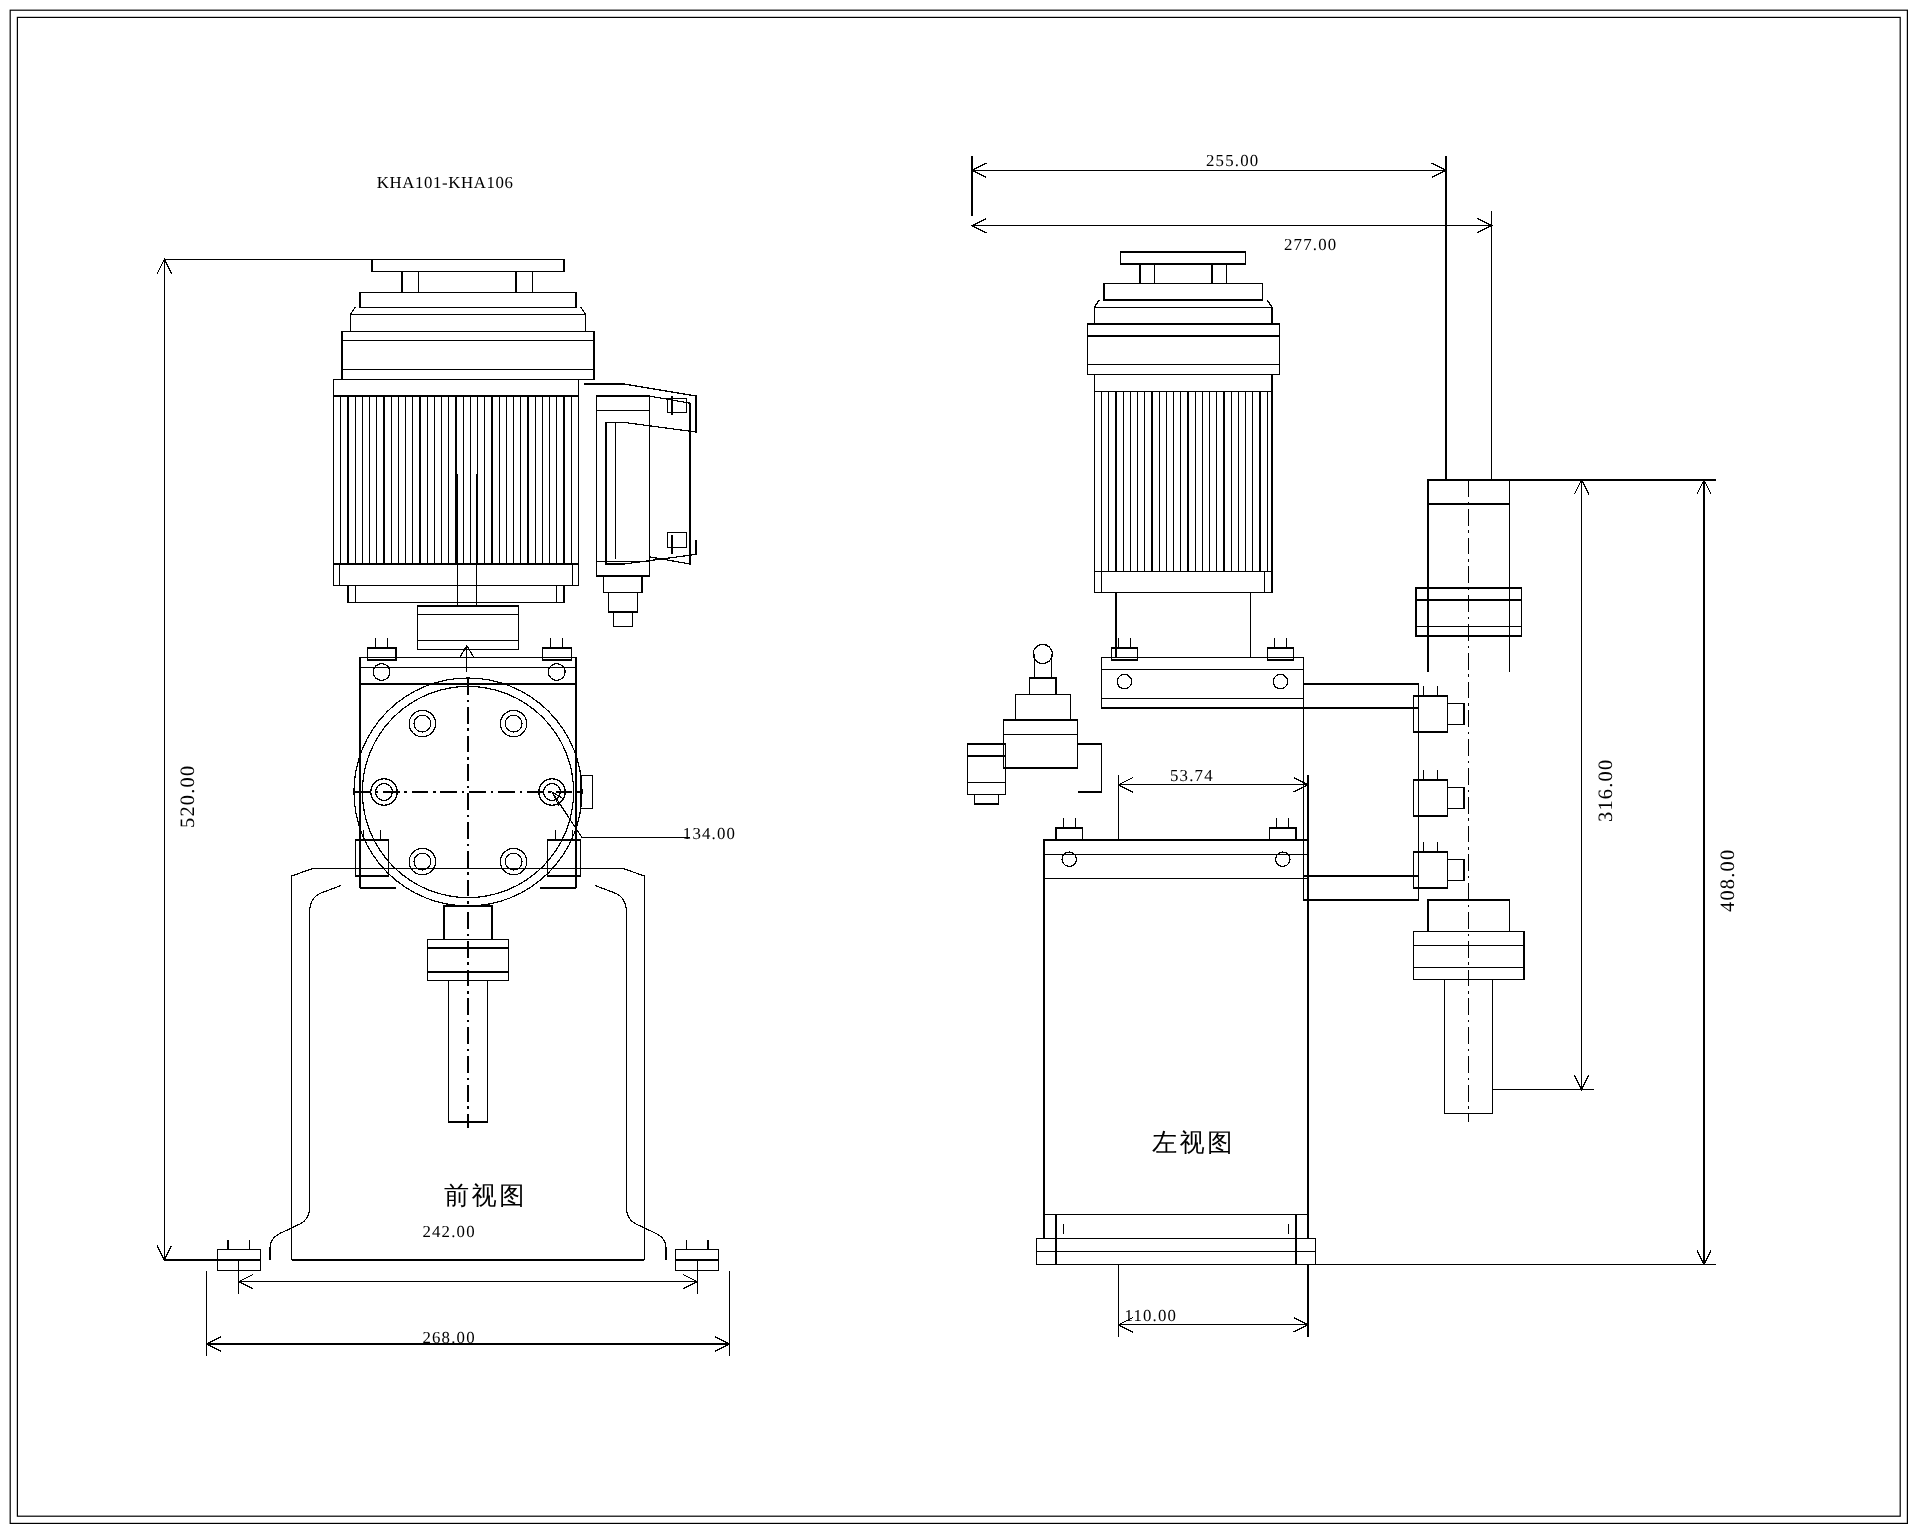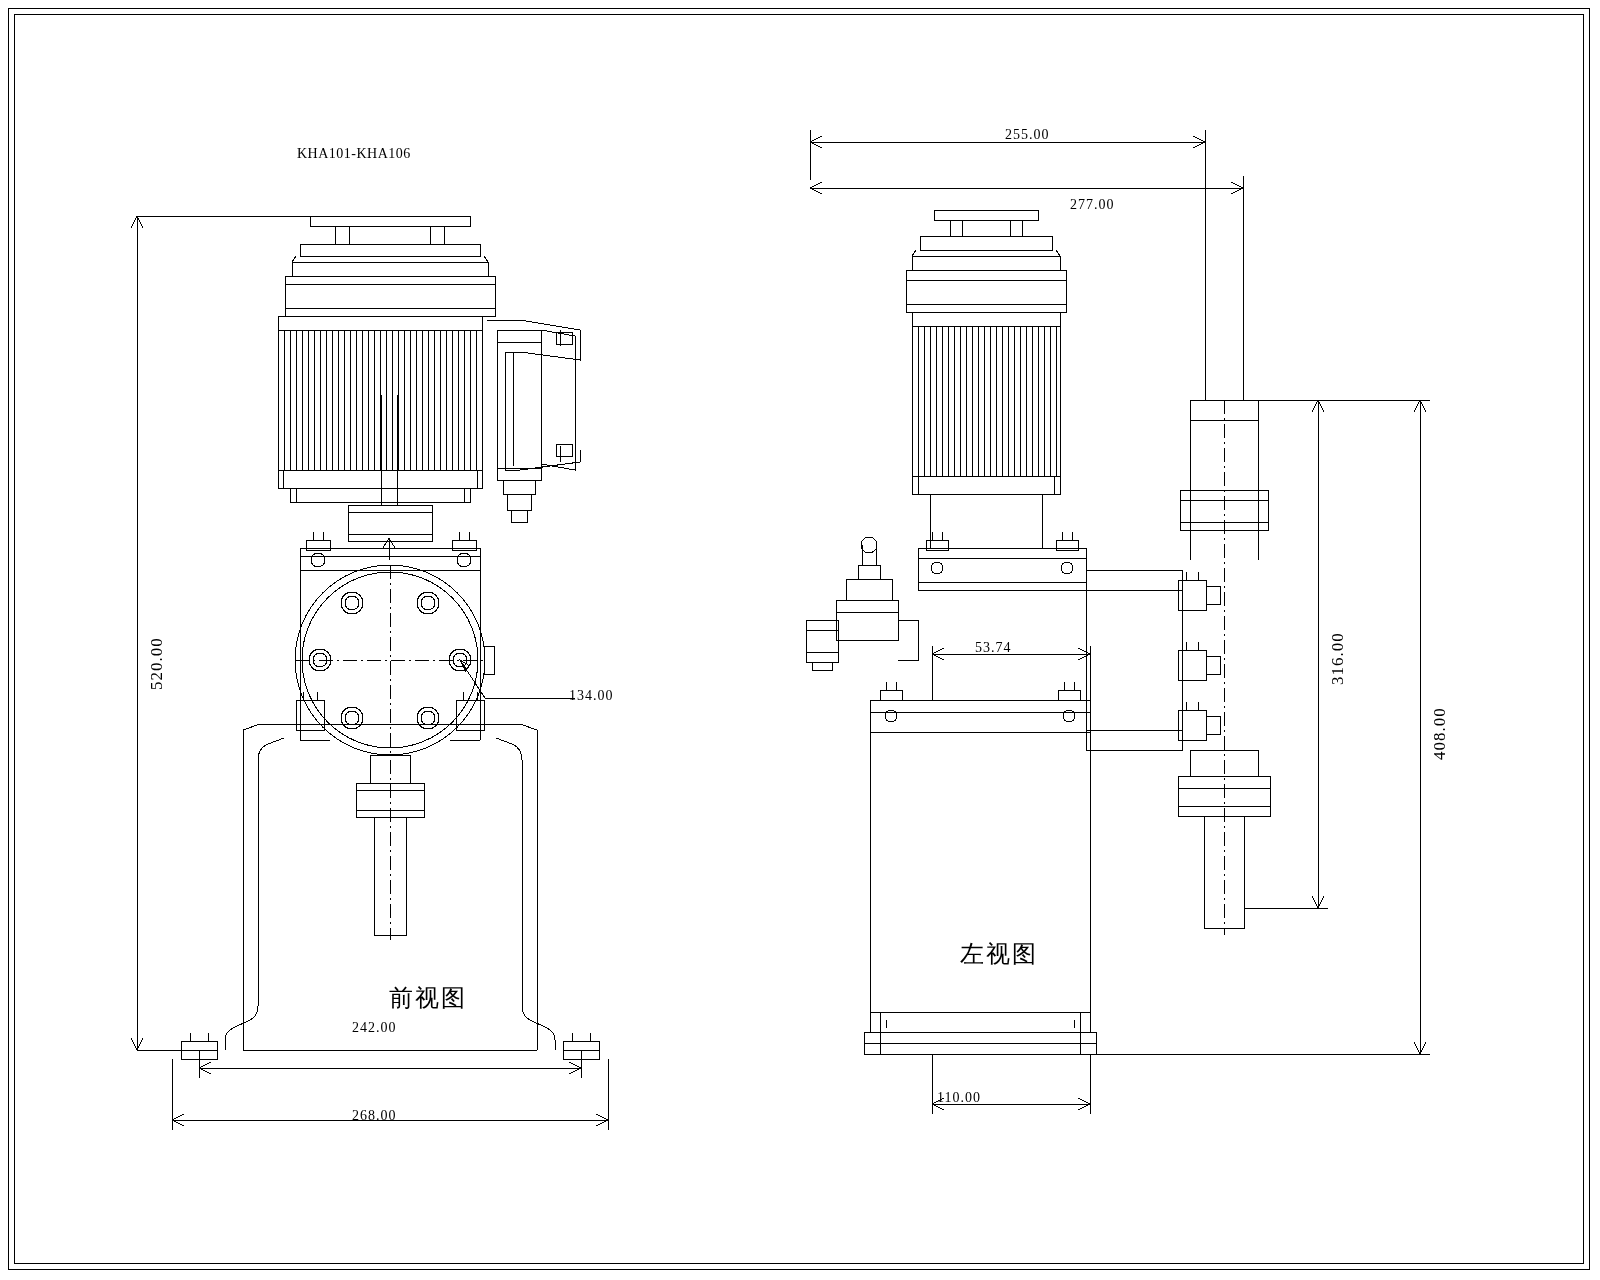--- a/index.html
+++ b/index.html
@@ -4,22 +4,22 @@
 <style>
   html,body{margin:0;padding:0;background:#ffffff;}
   body{width:1600px;height:1280px;font-family:"Liberation Sans",sans-serif;}
   #sheet{position:relative;width:1600px;height:1280px;background:#fff;overflow:hidden;}
   .border-outer{position:absolute;left:8px;top:8px;width:1580px;height:1260px;border:1px solid #000;}
   .border-inner{position:absolute;left:14px;top:14px;width:1568px;height:1248px;border:1px solid #000;}
   svg{position:absolute;left:0;top:0;}
   .lbl{position:absolute;font-family:"Liberation Serif",serif;color:#000;white-space:nowrap;}
   .dim{font-size:14px;letter-spacing:1px;}
   .dim-v{font-size:17px;letter-spacing:1px;transform-origin:0 0;}
-  .title-cn{font-size:24px;letter-spacing:2px;}
-  .code{font-size:14px;letter-spacing:0.5px;}
+  .title-cn{font-size:21px;letter-spacing:2px;}
+  .code{font-size:14px;letter-spacing:0.5px;margin-left:17px;}
 </style>
 </head>
 <body>
 
 <div id="sheet">
 
   <div class="border-outer"></div>
   <div class="border-inner"></div>
 
   <svg width="1600" height="1280">
@@ -259,21 +259,21 @@
       </g>
     </g>
   </svg>
 
   <div class="lbl code" style="left:297px; top:146px;">KHA101-KHA106</div>
 
   <div class="lbl dim-v" style="left:147px; top:690px; transform:rotate(-90deg);">520.00</div>
   <div class="lbl dim" style="left:569px; top:688px;">134.00</div>
   <div class="lbl dim" style="left:352px; top:1020px;">242.00</div>
   <div class="lbl dim" style="left:352px; top:1108px;">268.00</div>
-  <div class="lbl title-cn" style="left:389px; top:982px;text-align:right;">前视图</div>
+  <div class="lbl title-cn" style="left:370px; top:982px;text-align:right;">前视图</div>
 
   <div class="lbl dim" style="left:1005px; top:127px;">255.00</div>
   <div class="lbl dim" style="left:1070px; top:173px;margin-top:24px;">277.00</div>
   <div class="lbl dim" style="left:975px; top:640px;">53.74</div>
   <div class="lbl dim" style="left:937px; top:1090px;">110.00</div>
   <div class="lbl dim-v" style="left:1328px; top:685px; transform:rotate(-90deg);">316.00</div>
   <div class="lbl dim-v" style="left:1430px; top:760px; transform:rotate(-90deg);">408.00</div>
   <div class="lbl title-cn" style="left:960px; top:938px;">左视图</div>
 
 </div>

